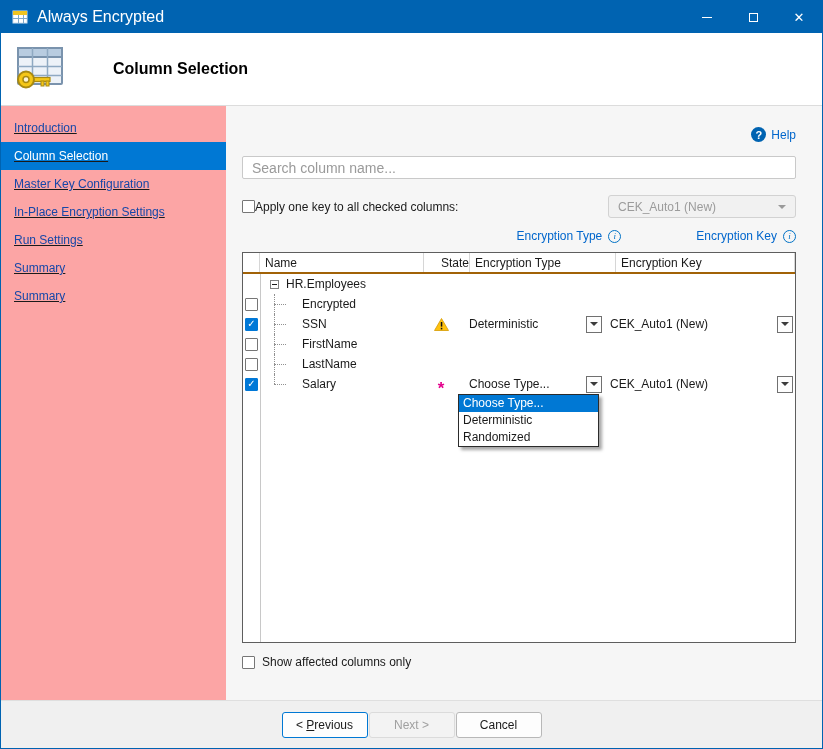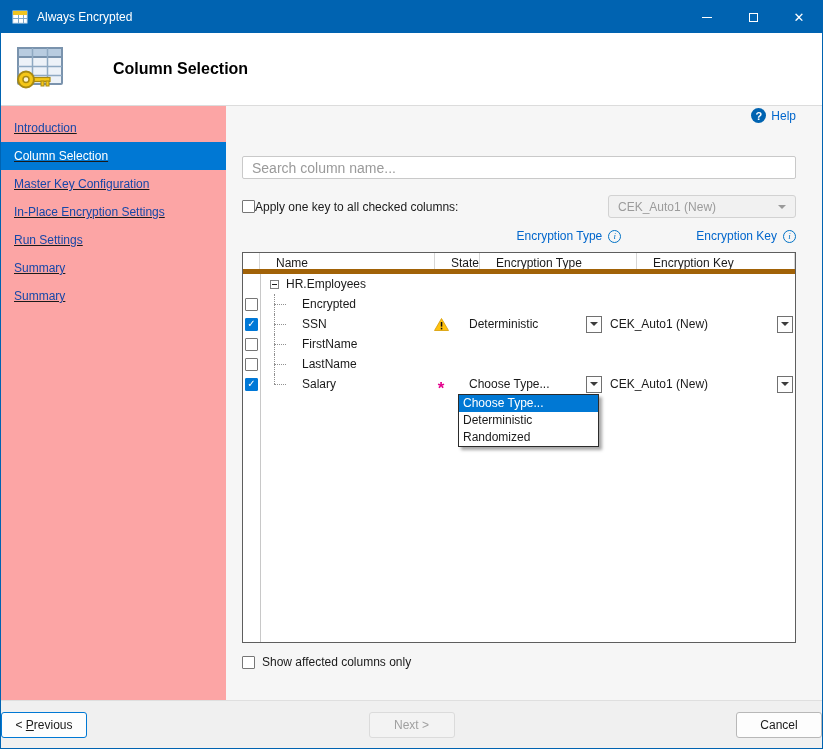--- a/index.html
+++ b/index.html
@@ -3,41 +3,41 @@
 <meta charset="utf-8">
 <style>
   * { margin:0; padding:0; box-sizing:border-box; }
   html,body { width:823px; height:749px; }
   body { font-family:"Liberation Sans","DejaVu Sans",sans-serif; font-size:12px; color:#1a1a1a; background:#fff; }
   .window { width:823px; height:749px; border:1px solid #0063B1; display:flex; flex-direction:column; background:#fff; overflow:hidden; }
 
   
   .titlebar { flex:0 0 32px; background:#0063B1; display:flex; align-items:center; color:#fff; }
   .app-icon { margin:0 9px 0 11px; display:flex; }
-  .titlebar-text { font-size:12px; }
+  .titlebar-text { font-size:16px; }
   .win-controls { margin-left:auto; display:flex; height:100%; }
   .winbtn { width:46px; height:100%; background:transparent; border:none; color:#fff; display:flex; align-items:center; justify-content:center; cursor:pointer; }
   .glyph-min { width:10px; height:1px; background:#fff; display:block; }
   .glyph-max { width:9px; height:9px; border:1px solid #fff; display:block; }
   .glyph-close::before { content:"✕"; font-size:13px; color:#fff; }
 
   
   .header { flex:0 0 72px; background:#fff; display:flex; align-items:center; }
   .header-icon { margin-left:12px; display:flex; }
   .page-title { font-size:16px; font-weight:bold; color:#000; margin-left:46px; font-family:"Liberation Sans",sans-serif; }
 
   
   .bodyarea { flex:1; display:flex; border-top:1px solid #DCDCDC; min-height:0; }
   .sidebar { flex:0 0 225px; background:#fca5a5; padding-top:8px;text-decoration:underline; }
   .side-item { height:28px; line-height:28px; padding-left:13px; color:#1747A8; cursor:pointer; white-space:nowrap; }
   .side-item.sel { background:#0078D4; color:#fff; }
 
   .main { flex:1; background:#F6F6F6; position:relative; padding:0 26px 0 16px; min-width:0; }
 
-  .help { position:absolute; top:2px; right:26px; display:flex; align-items:center; gap:5px; color:#0066CC; cursor:pointer; }
+  .help { position:absolute; top:21px; right:26px; display:flex; align-items:center; gap:5px; color:#0066CC; cursor:pointer; }
   .help-icon { width:15px; height:15px; border-radius:50%; background:#0063B1; color:#fff; font-size:11px; font-weight:bold; display:flex; align-items:center; justify-content:center; }
   .help-icon::before { content:"?"; }
 
   .search { display:block; margin-top:50px; width:100%; height:23px; border:1px solid #C9C9C9; border-radius:2px; padding:0 9px; font:inherit; font-size:14px; color:#333; background:#fff; }
   .search::placeholder { color:#9a9a9a; }
 
   .apply-row { margin-top:16px; display:flex; align-items:center; justify-content:space-between; }
   .apply-left { display:flex; align-items:center; cursor:pointer; }
 
   .cb { width:13px; height:13px; border:1px solid #767676; background:#fff; display:inline-flex; align-items:center; justify-content:center; border-radius:1px; flex:0 0 13px; }
@@ -49,25 +49,25 @@
   .tri { width:0; height:0; border-left:4px solid transparent; border-right:4px solid transparent; border-top:4px solid #3b3b3b; display:inline-block; }
   .combo .tri { border-top-color:#9a9a9a; }
 
   .links-row { margin-top:10px; display:flex; justify-content:flex-end; gap:75px; align-items:center; height:16px; }
   .link-group { display:flex; align-items:center; gap:6px; color:#0066CC; cursor:pointer; }
   .info-icon { width:13px; height:13px; border-radius:50%; border:1px solid #0072C6; color:#0072C6; font-size:9px; font-style:italic; font-family:"Liberation Serif",serif; display:inline-flex; align-items:center; justify-content:center; }
   .info-icon::before { content:"i"; }
 
   
   .grid { margin-top:8px; height:391px; border:1px solid #5E5E5E; background:#fff; position:relative; overflow:hidden; }
-  .g-header { display:flex; height:21px; border-bottom:5px solid #a16207; background:#fff;gap:11px; }
+  .g-header { display:flex; height:21px; border-bottom:2px solid #a16207; background:#fff; }
   .g-header > div { border-right:1px solid #D6D6D6; line-height:20px; padding-left:5px; white-space:nowrap; overflow:hidden; }
   .w-check { width:17px; flex:0 0 17px; }
   .w-name  { width:164px; flex:0 0 164px; }
-  .w-state { width:34px; flex:0 0 34px; }
+  .w-state { width:34px; flex:0 0 34px;margin-left:12px; }
   .w-type  { width:146px; flex:0 0 146px; }
   .w-key   { flex:1; }
   .gutter-line { position:absolute; left:17px; top:21px; bottom:0; width:0; border-left:1px solid #C8C8C8; }
 
   .g-row { display:flex; height:20px; align-items:stretch; position:relative; }
   .c-check { width:17px; flex:0 0 17px; display:flex; align-items:center; justify-content:center; }
   .c-name { width:164px; flex:0 0 164px; position:relative; display:flex; align-items:center; }
   .c-name.child { padding-left:42px; }
   .c-name.child::before { content:""; position:absolute; left:14px; top:0; bottom:0; border-left:1px dotted #909090; }
   .c-name.child.last::before { bottom:50%; }
@@ -83,21 +83,21 @@
 
   .req-marker { color:#E3008C; font-size:17px; font-weight:bold; line-height:1; position:relative; top:4px; }
 
   .dropdown { position:absolute; left:215px; top:141px; width:141px; background:#fff; border:1px solid #2b2b2b; box-shadow:3px 3px 3px rgba(0,0,0,0.35); z-index:5; }
   .dd-opt { height:17px; line-height:17px; padding-left:4px; cursor:pointer; white-space:nowrap; }
   .dd-opt.sel { background:#0078D4; color:#fff; }
 
   .affected-row { margin-top:12px; display:flex; align-items:center; gap:7px; cursor:pointer; }
 
   
-  .footer { flex:0 0 48px; background:#F0F0F0; border-top:1px solid #DFDFDF; display:flex; align-items:center; justify-content:space-between; gap:22px; }
+  .footer { flex:0 0 48px; background:#F0F0F0; border-top:1px solid #DFDFDF; display:flex; align-items:center; justify-content:center; gap:1px; }
   .btn { width:86px; height:26px; background:#FDFDFD; border:1px solid #B8B8B8; border-radius:3px; font:inherit; font-size:12px; color:#1a1a1a; cursor:pointer; }
   .btn.primary { border-color:#0078D4; }
   .btn.disabled { background:#F3F3F3; color:#A0A0A0; border-color:#DBDBDB; }
 </style>
 </head>
 <body>
 
 <div class="window">
 
   <div class="titlebar">

